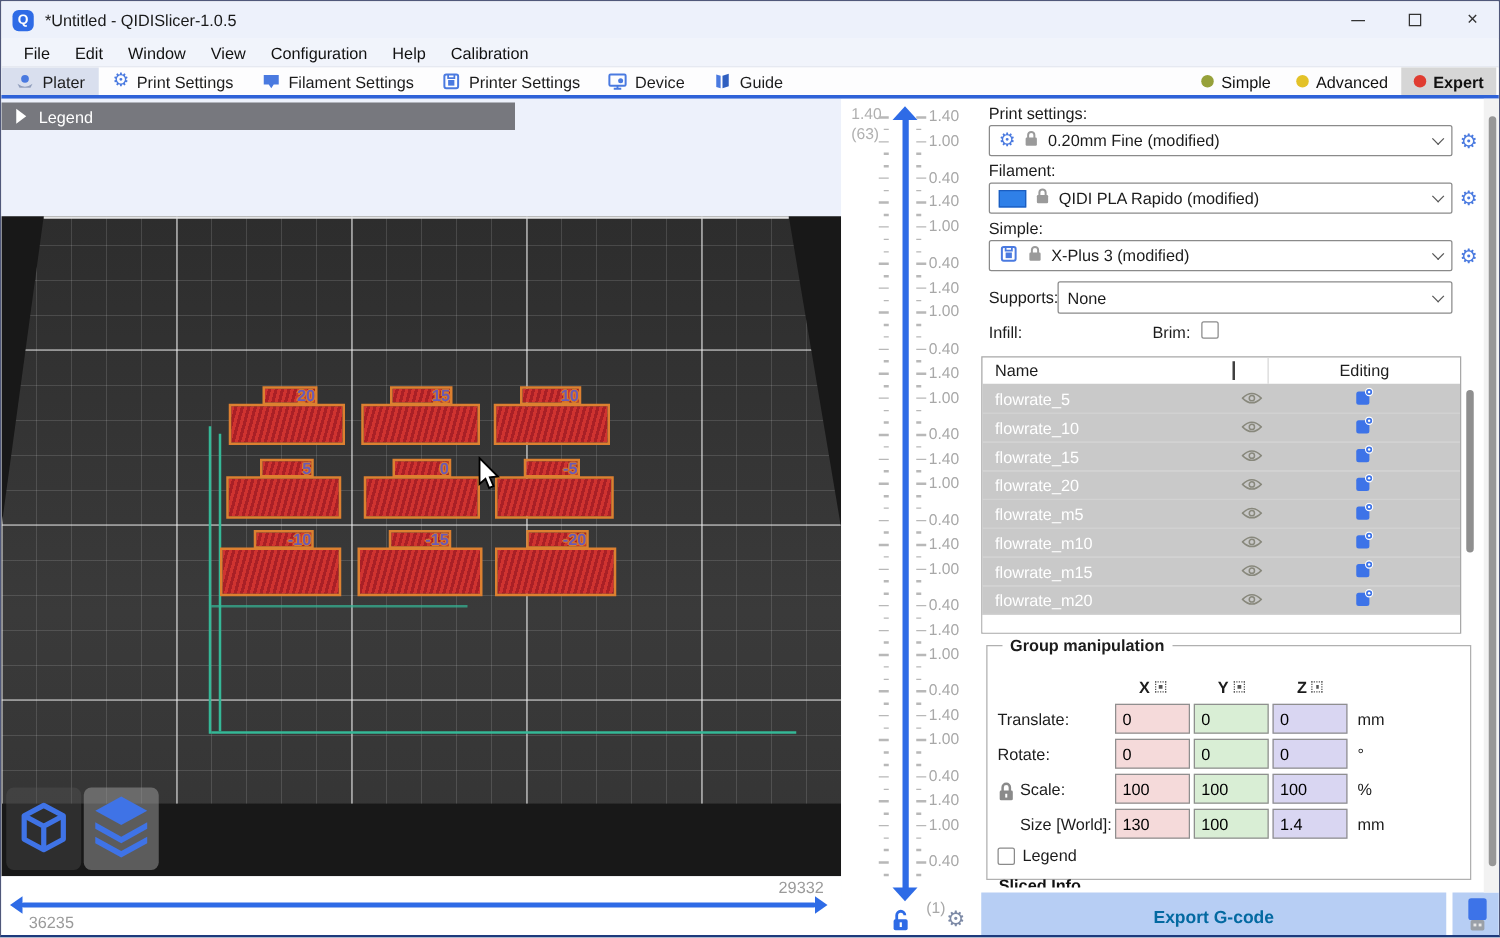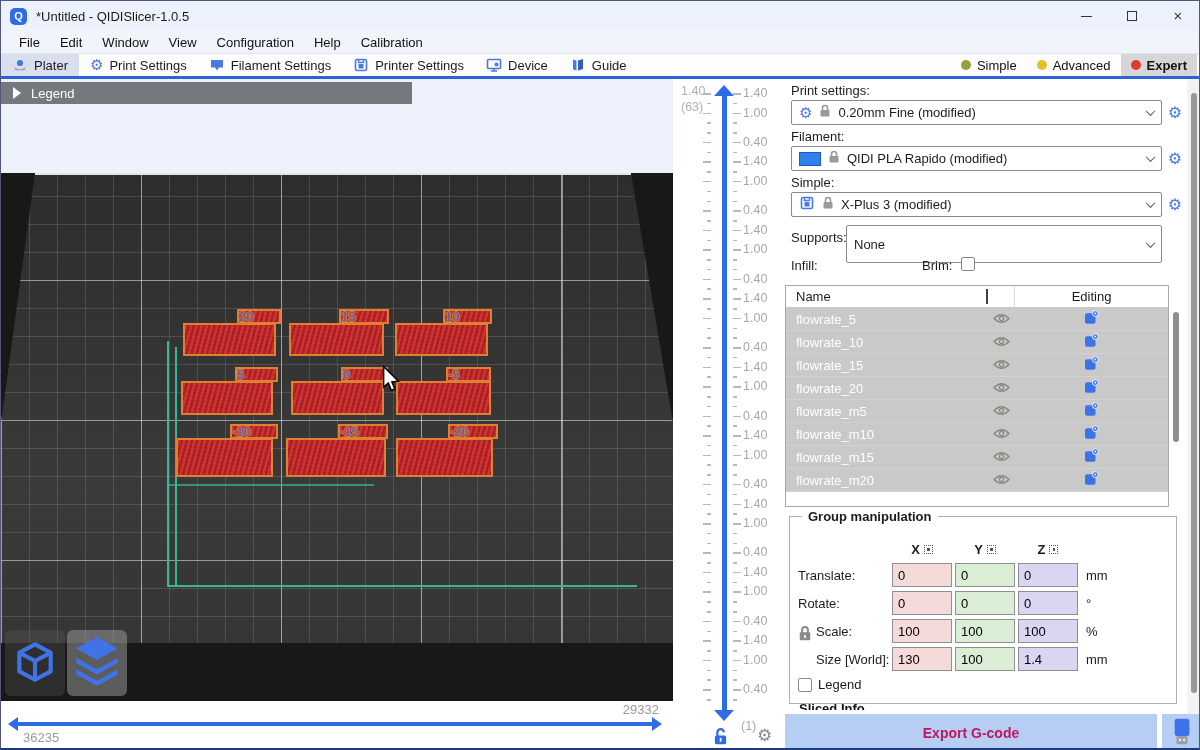--- a/index.html
+++ b/index.html
@@ -54,21 +54,21 @@
       repeating-linear-gradient(90deg, rgba(255,255,255,.13) 0 1px, transparent 1px 28px),
       repeating-linear-gradient(0deg,  rgba(255,255,255,.13) 0 1px, transparent 1px 28px),
       linear-gradient(180deg,#2d2d2d,#3a3a3a 60%,#343434);
   }
   #plate-top-edge { position:absolute; left:34px; top:0; width:596px; height:2px; background:#e4e4e4; }
   .teal { position:absolute; background:#35b897; }
   .patch { position:absolute; border:2px solid #dd8030;
     background:repeating-linear-gradient(105deg,#cf3330 0 2.5px,#a92026 2.5px 5px); }
   .patch-tab { position:absolute; height:15px; border:2px solid #dd8030;
     background:repeating-linear-gradient(105deg,#cf3330 0 2.5px,#a92026 2.5px 5px);
-    display:flex; align-items:center; justify-content:flex-start;margin-left:27px; }
+    display:flex; align-items:center; justify-content:flex-end; }
   .patch-label { font-size:13px; font-weight:bold; color:#6b5ab5; line-height:11px;
     text-shadow:1px 0 0 #d97a28,-1px 0 0 #d97a28,0 1px 0 #d97a28,0 -1px 0 #d97a28; }
   #cursor { position:absolute; left:380px; top:286px; }
   #view-toggles { position:absolute; left:4px; top:551px; display:flex; gap:2px; }
   .vt { width:60px; height:66px; border-radius:6px; display:flex; align-items:center;
     justify-content:center; }
   .vt-cube { background:rgba(90,90,90,.35); }
   .vt-layers { background:rgba(150,150,150,.55); }
   #hstrip { position:absolute; left:0; top:622px; width:672px; height:50px; background:#fff; }
   #hline { position:absolute; left:16px; top:21px; width:636px; height:4px;
@@ -128,21 +128,21 @@
     font-size:13px; padding-left:5px; font-family:"Liberation Sans",sans-serif; }
   .gm-unit { position:absolute; left:296px; font-size:13px; }
   #gm-lock { position:absolute; left:8px; top:108px; }
   .cb { width:14px; height:14px; border:1px solid #8a8a8a; border-radius:2px; background:#fff; display:inline-block; }
   #gm-inches { position:absolute; left:8px; top:160px; display:flex; align-items:center; gap:6px; }
   
   #sliced-info-clip { position:absolute; left:14px; top:622px; height:9px; overflow:hidden;
     font-weight:bold; font-size:13px; color:#111; }
   #export-strip { position:absolute; left:0; top:635px; width:416px; height:37px; background:#fff; }
   #export-btn { position:absolute; left:0; top:0; width:372px; height:37px; background:#b7cef4;
-    display:flex; align-items:center; justify-content:center; font-weight:bold; font-size:14px; color:#be185d; }
+    display:flex; align-items:center; justify-content:center; font-weight:bold; font-size:14px; color:#0369a1; }
   #usb-btn { position:absolute; left:377px; top:0; width:39px; height:37px; background:#b7cef4;
     display:flex; align-items:center; justify-content:center; }
   #main-scroll-track { position:absolute; left:402px; top:0; width:14px; height:635px; background:#f2f2f2; }
   #main-scroll-thumb { position:absolute; left:4px; top:14px; width:6px; height:600px; background:#979797; border-radius:3px; }
 </style>
 </head>
 <body>
 
 <div id="app">
 
@@ -533,21 +533,21 @@
       <span><svg width="12" height="14" viewBox="0 0 12 14">
             <rect x="1.5" y="6" width="9" height="6.5" rx="1" fill="#9a9a9a"></rect>
             <path d="M3.5 6.5 V4 a2.5 2.5 0 0 1 5 0 v2.5" fill="none" stroke="#9a9a9a" stroke-width="1.6"></path>
           </svg></span>
       <span>X-Plus 3 (modified)</span>
       <span class="chev"></span>
     </div>
     <div class="combo-gear-btn" style="top:113px;">⚙</div>
 
     <div class="sb-label" style="top:151px;">Supports:</div>
-    <div class="combo" style="left:61px;top:146px;width:316px;height:38px;">
+    <div class="combo" style="left:61px;top:146px;width:316px;height:26px;">
       <span>None</span>
       <span class="chev"></span>
     </div>
 
     <div class="sb-label" style="top:179px;">Infill:</div>
     <div class="combo" style="left:38px;top:174px;width:72px;height:24px;margin-top:48px;">
       <span>15%</span>
       <span class="chev"></span>
     </div>
     <div class="sb-label" style="left:137px;top:179px;">Brim:</div>

